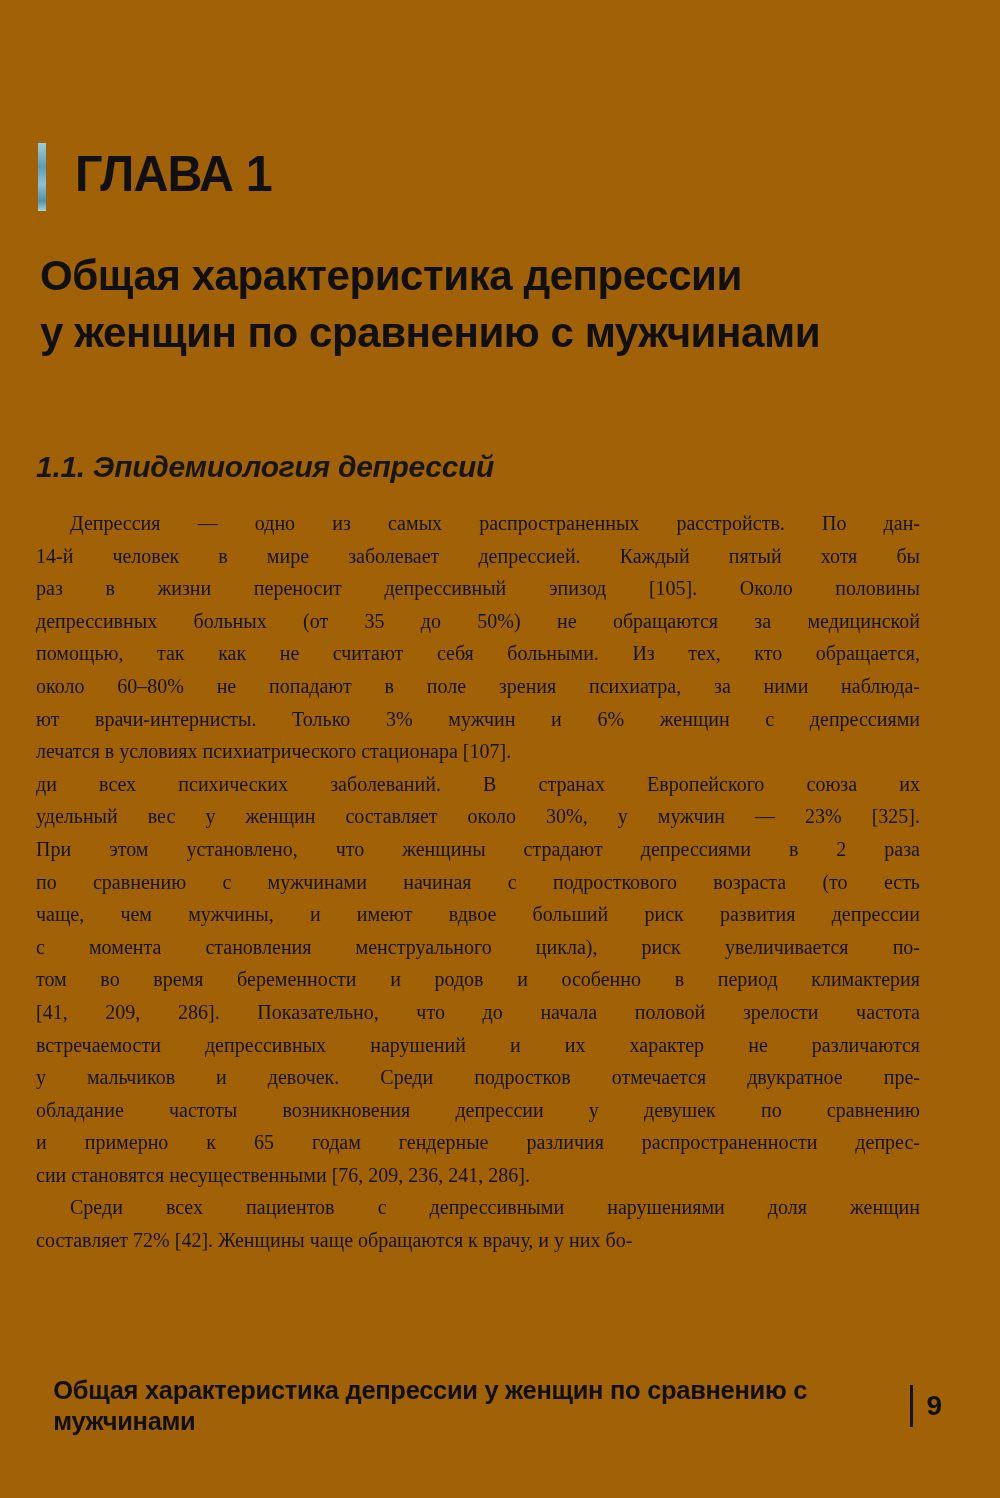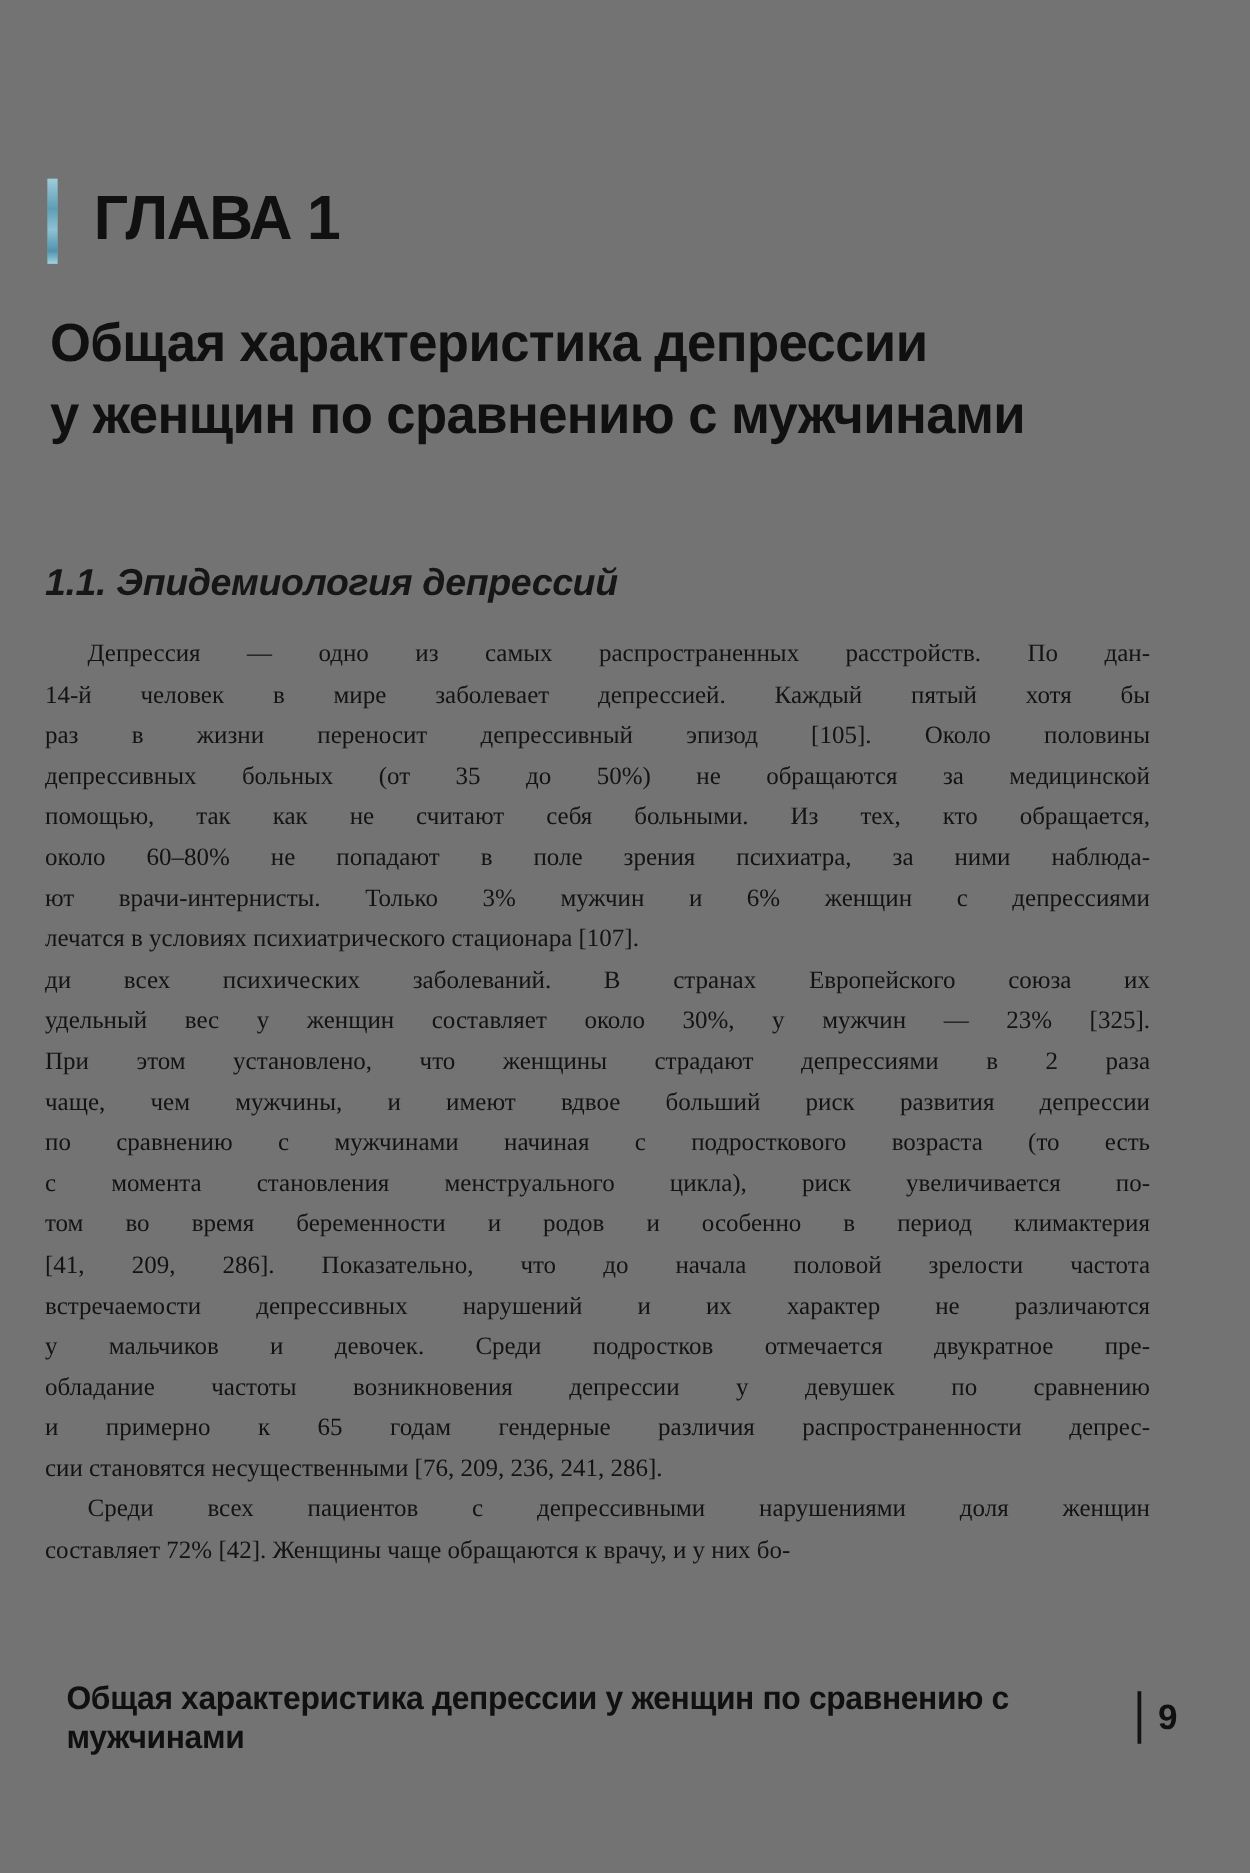--- a/index.html
+++ b/index.html
@@ -1,20 +1,20 @@
 <!DOCTYPE html>
 <html><head>
 <meta charset="utf-8">
 <style>
   html, body { margin: 0; padding: 0; background: #ffffff; }
   .page {
     position: relative;
     width: 1000px;
     height: 1498px;
-    background: #737373;
+    background: #a16207;
     color: #181818;
     font-family: "Liberation Serif", serif;
     overflow: hidden;
   }
 
   
   .chapter-row {
     position: absolute;
     top: 140px;
     left: 38px;
@@ -81,21 +81,21 @@
   .para .line {
     text-align: justify;
     text-align-last: justify;
   }
   .para .line.first { text-indent: 34px; }
   .para .line.last { text-align-last: left; }
 
   
   .footer {
     position: absolute;
-    top: 1343px;
+    top: 1375px;
     left: 36px;
     width: 906px;
     display: flex;
     justify-content: flex-end;
     align-items: center;
     font-family: "Liberation Sans", sans-serif;
     font-weight: bold;
     color: #101010;
   }
   .footer-running-title {
@@ -137,22 +137,22 @@
         <div class="line">депрессивных больных (от 35 до 50%) не обращаются за медицинской</div>
         <div class="line">помощью, так как не считают себя больными. Из тех, кто обращается,</div>
         <div class="line">около 60–80% не попадают в поле зрения психиатра, за ними наблюда-</div>
         <div class="line">ют врачи-интернисты. Только 3% мужчин и 6% женщин с депрессиями</div>
         <div class="line last">лечатся в условиях психиатрического стационара [107].</div>
       </div>
       <div class="para">
         <div class="line">ди всех психических заболеваний. В странах Европейского союза их</div>
         <div class="line">удельный вес у женщин составляет около 30%, у мужчин — 23% [325].</div>
         <div class="line">При этом установлено, что женщины страдают депрессиями в 2 раза</div>
+        <div class="line">по сравнению с мужчинами начиная с подросткового возраста (то есть</div>
         <div class="line">чаще, чем мужчины, и имеют вдвое больший риск развития депрессии</div>
-        <div class="line">по сравнению с мужчинами начиная с подросткового возраста (то есть</div>
         <div class="line">с момента становления менструального цикла), риск увеличивается по-</div>
         <div class="line">том во время беременности и родов и особенно в период климактерия</div>
         <div class="line">[41, 209, 286]. Показательно, что до начала половой зрелости частота</div>
         <div class="line">встречаемости депрессивных нарушений и их характер не различаются</div>
         <div class="line">у мальчиков и девочек. Среди подростков отмечается двукратное пре-</div>
         <div class="line">обладание частоты возникновения депрессии у девушек по сравнению</div>
         <div class="line">и примерно к 65 годам гендерные различия распространенности депрес-</div>
         <div class="line last">сии становятся несущественными [76, 209, 236, 241, 286].</div>
       </div>
       <div class="para">

